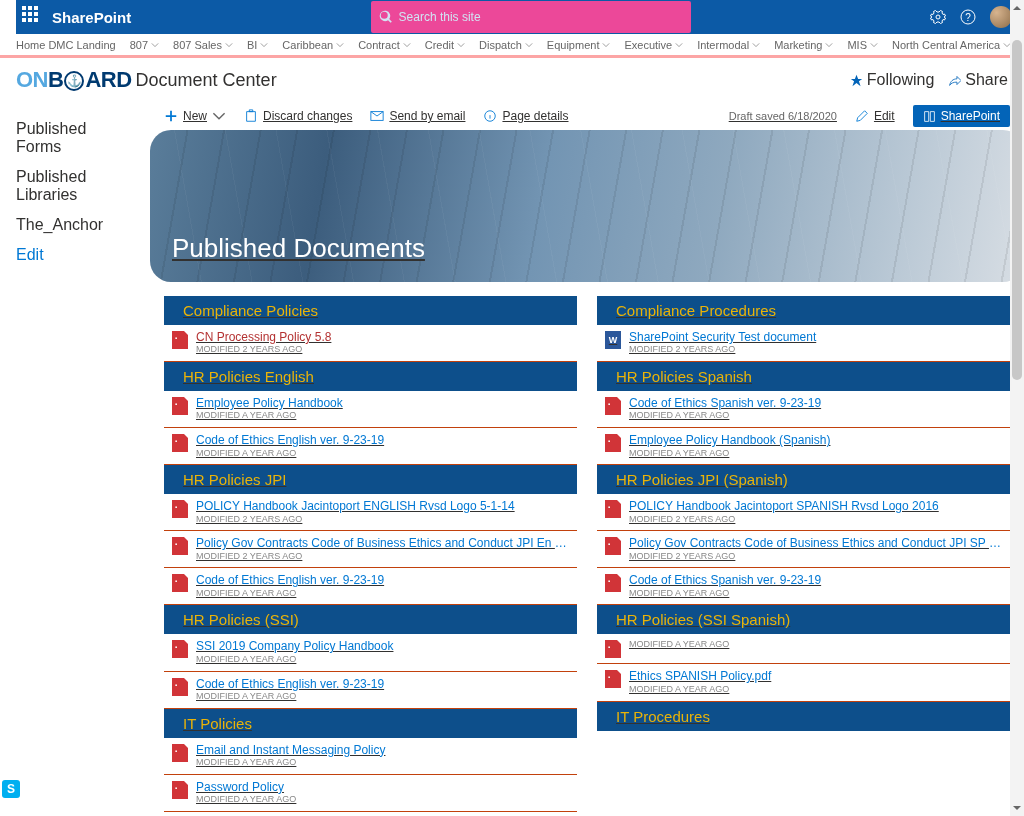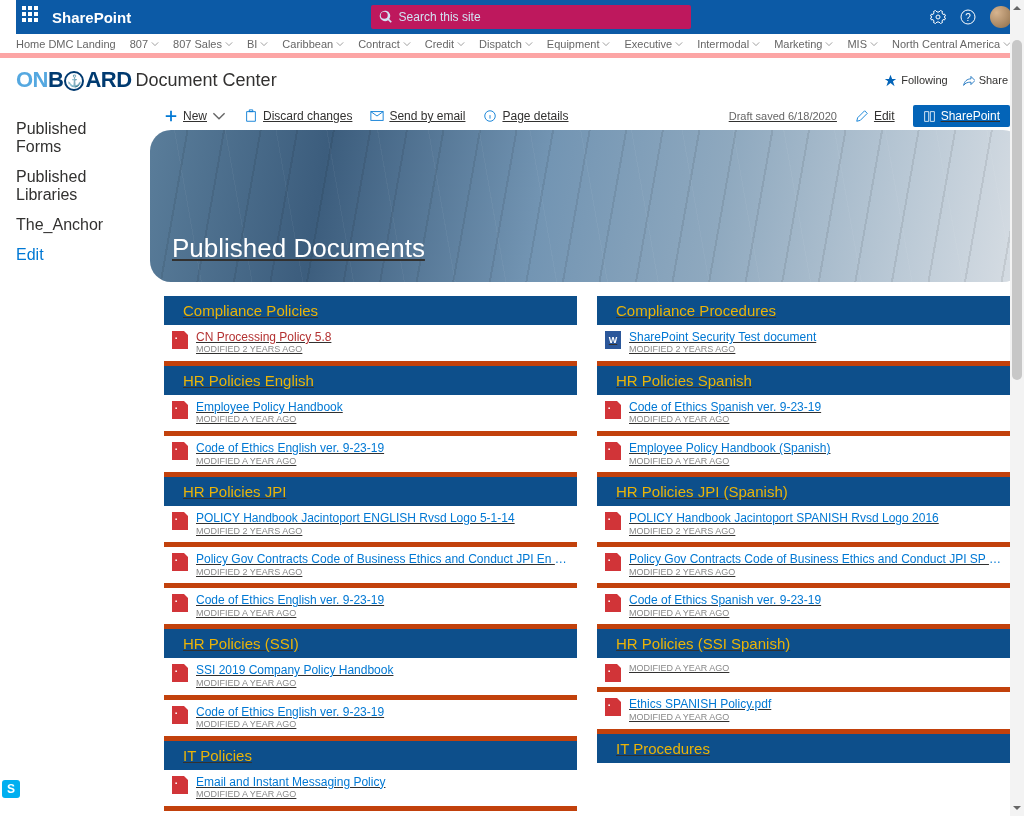--- a/index.html
+++ b/index.html
@@ -2,41 +2,41 @@
 <html><head>
 <meta charset="utf-8">
 <style>
 * { margin:0; padding:0; box-sizing:border-box; }
 body { font-family:"Segoe UI",-apple-system,Arial,sans-serif; font-size:13px; color:#323130; background:#fff; width:1024px; height:816px; overflow:hidden; position:relative; }
 .suite-bar { height:34px; background:#0c5aa6; color:#fff; display:flex; align-items:center; padding:0 6px;margin-left:16px; }
 .waffle { width:22px; height:22px; display:grid; grid-template:repeat(3,4px)/repeat(3,4px); gap:2px; margin-right:8px; cursor:pointer; }
 .waffle span { background:#fff; }
 .suite-name { font-size:15px; font-weight:600; }
 .suite-center { flex:1; display:flex; justify-content:center; }
-.search-box { width:320px; height:24px; background:#be185d; border-radius:2px; display:flex; align-items:center; padding:0 8px; }
+.search-box { width:320px; height:32px; background:#ec4899; border-radius:2px; display:flex; align-items:center; padding:0 8px; }
 .search-box svg { width:14px; height:14px; fill:#d2e3f3; margin-right:6px; }
 .search-box input { background:transparent; border:none; outline:none; color:#fff; font-size:12px; flex:1; }
 .search-box input::placeholder { color:#d2e3f3; }
 .suite-right { display:flex; align-items:center; gap:14px; padding-right:6px; }
 .suite-right svg { width:16px; height:16px; fill:#fff; cursor:pointer; }
 .avatar { width:22px; height:22px; border-radius:50%; background:radial-gradient(circle at 30% 30%,#d7b48f,#8b6b47); cursor:pointer; }
 
-.nav-strip { height:24px; border-bottom:5px solid #fca5a5; display:flex; align-items:center; padding:0 10px; gap:2px; font-size:11px; color:#666; }
+.nav-strip { height:24px; border-bottom:3px solid #fca5a5; display:flex; align-items:center; padding:0 10px; gap:2px; font-size:11px; color:#666; }
 .nav-item { display:flex; align-items:center; gap:3px; padding:2px 6px; cursor:pointer; white-space:nowrap; }
 .nav-item svg { width:8px; height:8px; fill:#888; }
 .nav-more { padding:0 8px; letter-spacing:2px; cursor:pointer; }
 
 .header { height:44px; display:flex; align-items:center; padding:0 16px; }
 .logo { font-size:22px; font-weight:700; letter-spacing:-0.5px; margin-right:4px; }
 .logo .on { color:#55a8e0; }
 .logo .board { color:#003a70; }
 .logo-anchor { display:inline-flex; width:20px; height:20px; border:2px solid #003a70; border-radius:50%; align-items:center; justify-content:center; font-size:12px; color:#003a70; vertical-align:middle; margin:0 1px; }
 .site-title { font-size:18px; color:#323130; }
 .header-spacer { flex:1; }
-.header-actions { display:flex; gap:14px; font-size:11px; }
+.header-actions { display:flex; gap:14px; font-size:16px; }
 .header-actions .act { display:flex; align-items:center; gap:4px; cursor:pointer; color:#323130; }
 .header-actions svg { width:13px; height:13px; fill:#0364b8; }
 .star { fill:#0364b8; }
 
 .below { display:flex; height:calc(100% - 102px); }
 .left-nav { width:150px; padding:12px 16px; font-size:16px; }
 .left-nav div { padding:6px 0; cursor:pointer; color:#323130; }
 .left-nav .edit-link { color:#0078d4; }
 
 .content { flex:1; position:relative; overflow-y:auto;text-decoration:underline; }
@@ -48,21 +48,21 @@
 .republish { background:#0364b8; color:#fff; padding:4px 10px; border-radius:2px; display:flex; align-items:center; gap:5px; font-size:12px; cursor:pointer; }
 .republish svg { fill:#fff; width:13px; height:13px; }
 
 .hero { height:152px; background:linear-gradient(100deg,#5a7d9a 0%,#3c5d7d 20%,#7395b3 45%,#8fa9bf 65%,#b9c8d5 85%,#d8dee4 100%); position:relative; display:flex; align-items:flex-end; padding:18px 22px; overflow:hidden;border-radius:21px; }
 .hero::before { content:""; position:absolute; inset:0; background:repeating-linear-gradient(100deg,rgba(0,0,0,0.08) 0 2px,transparent 2px 36px),repeating-linear-gradient(80deg,rgba(255,255,255,0.04) 0 1px,transparent 1px 50px); }
 .hero h1 { position:relative; color:#fff; font-size:26px; font-weight:400; }
 
 .cols { display:flex; gap:20px; padding:14px; }
 .col { flex:1; min-width:0; }
 .section-head { background:#0d4f8b; color:#eab308; font-size:15px; padding:6px 19px; font-weight:400; }
-.doc-row { display:flex; align-items:flex-start; gap:8px; padding:5px 8px; border-bottom:5px solid #c2410c; cursor:pointer; }
+.doc-row { display:flex; align-items:flex-start; gap:8px; padding:5px 8px; border-bottom:1px solid #c2410c; cursor:pointer; }
 .doc-row:last-child { border-bottom:none; }
 .doc-icon { width:16px; height:18px; flex-shrink:0; margin-top:1px; position:relative; }
 .pdf-icon { background:#d13438; }
 .pdf-icon::after { content:""; position:absolute; top:0; right:0; border-style:solid; border-width:0 4px 4px 0; border-color:transparent #fff transparent transparent; }
 .pdf-icon::before { content:"▪"; color:#fff; font-size:6px; position:absolute; left:3px; top:4px; }
 .word-icon { background:#2b579a; display:flex; align-items:center; justify-content:center; }
 .word-icon::before { content:"W"; color:#fff; font-size:9px; font-weight:bold; }
 .doc-info { flex:1; min-width:0; }
 .doc-title { font-size:12px; color:#0078d4; line-height:1.2; overflow:hidden; white-space:nowrap; text-overflow:ellipsis; }
 .doc-title.current { color:#b43232; }

